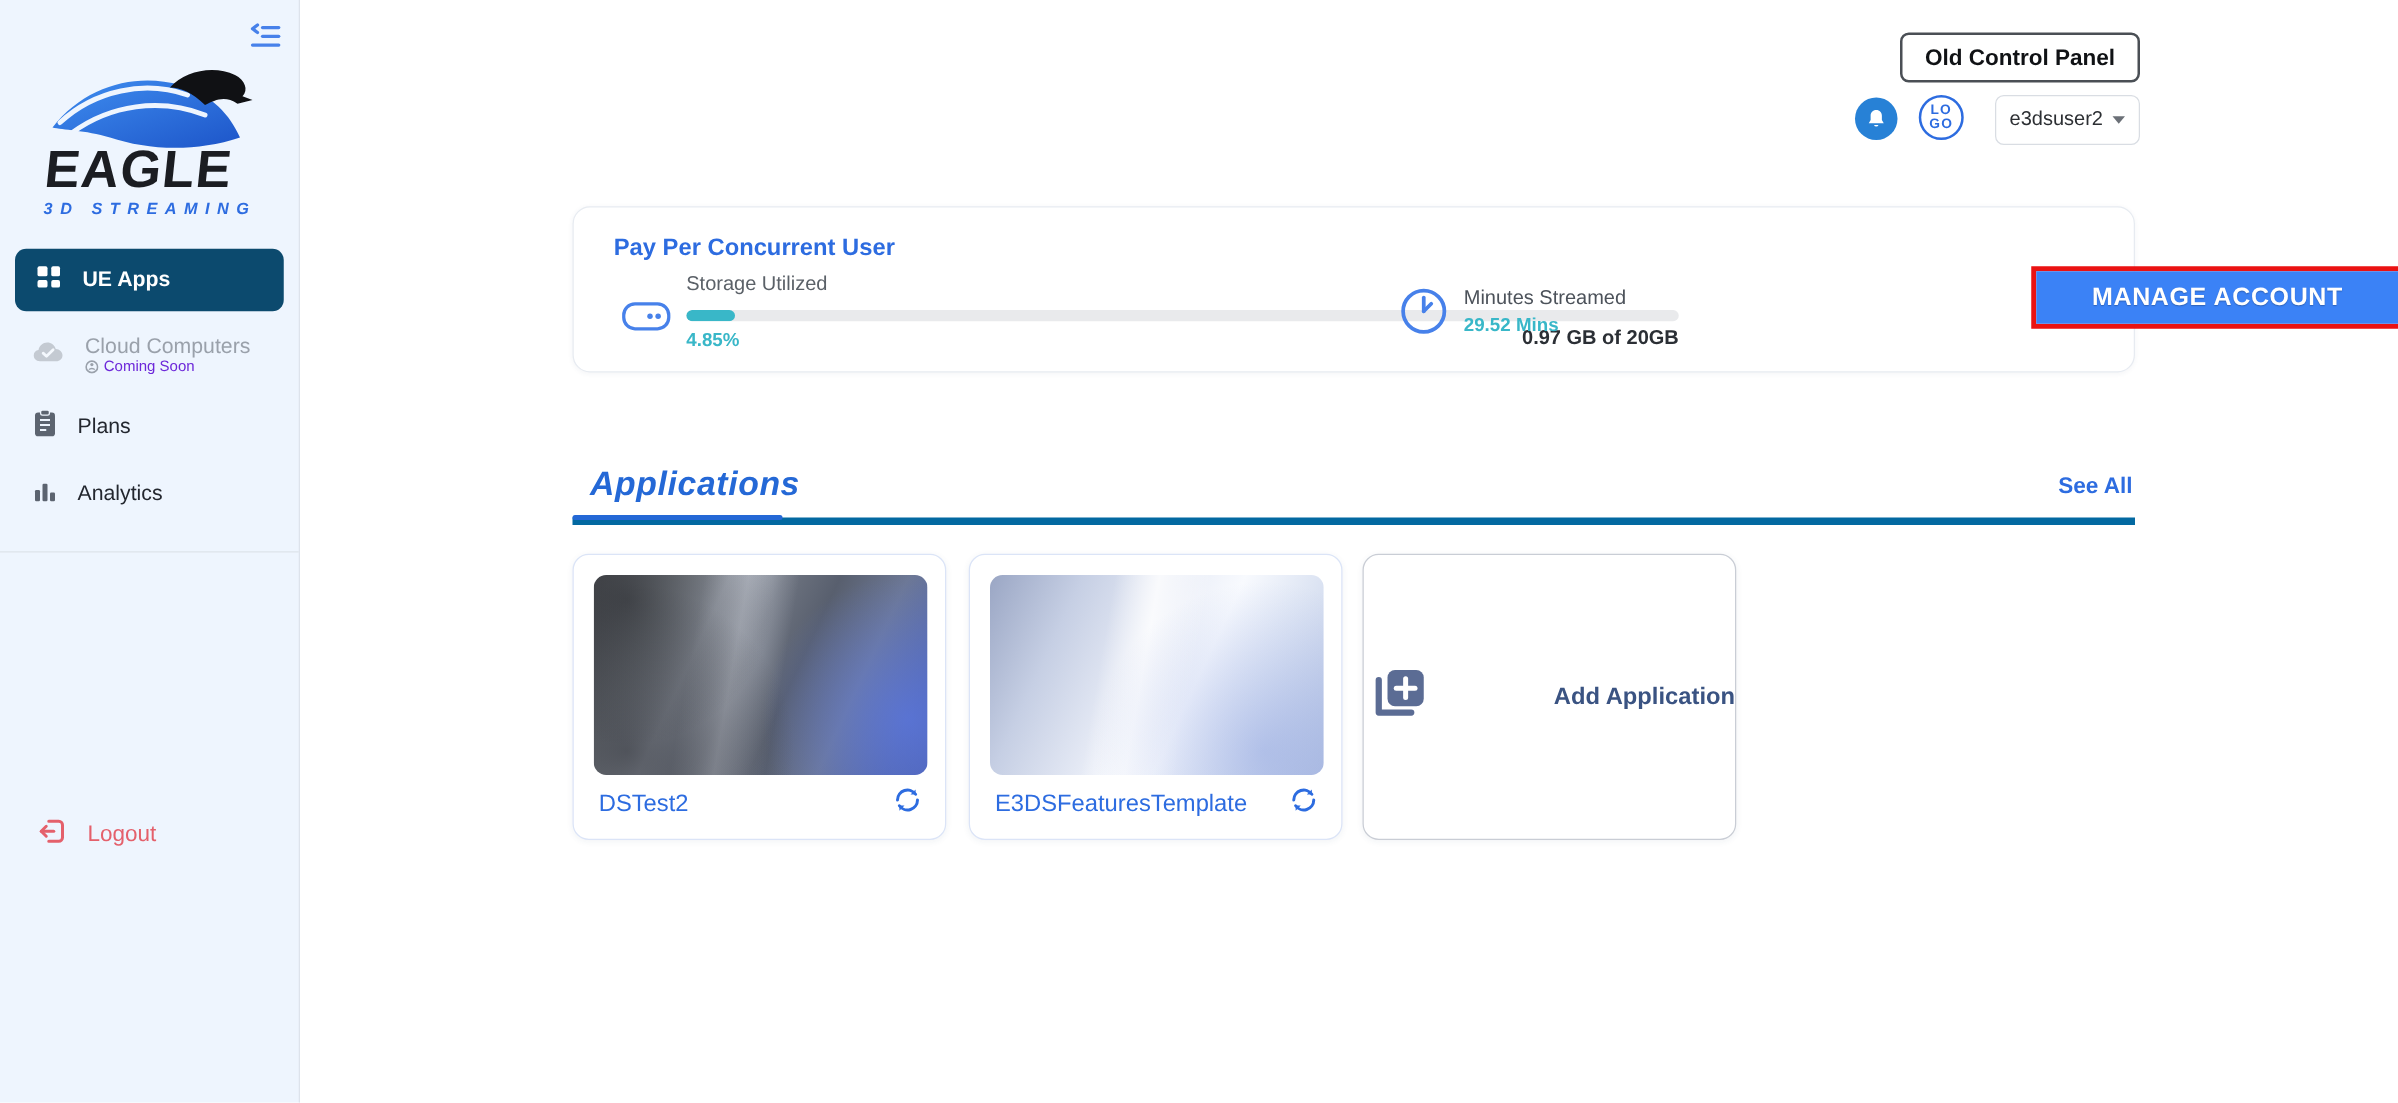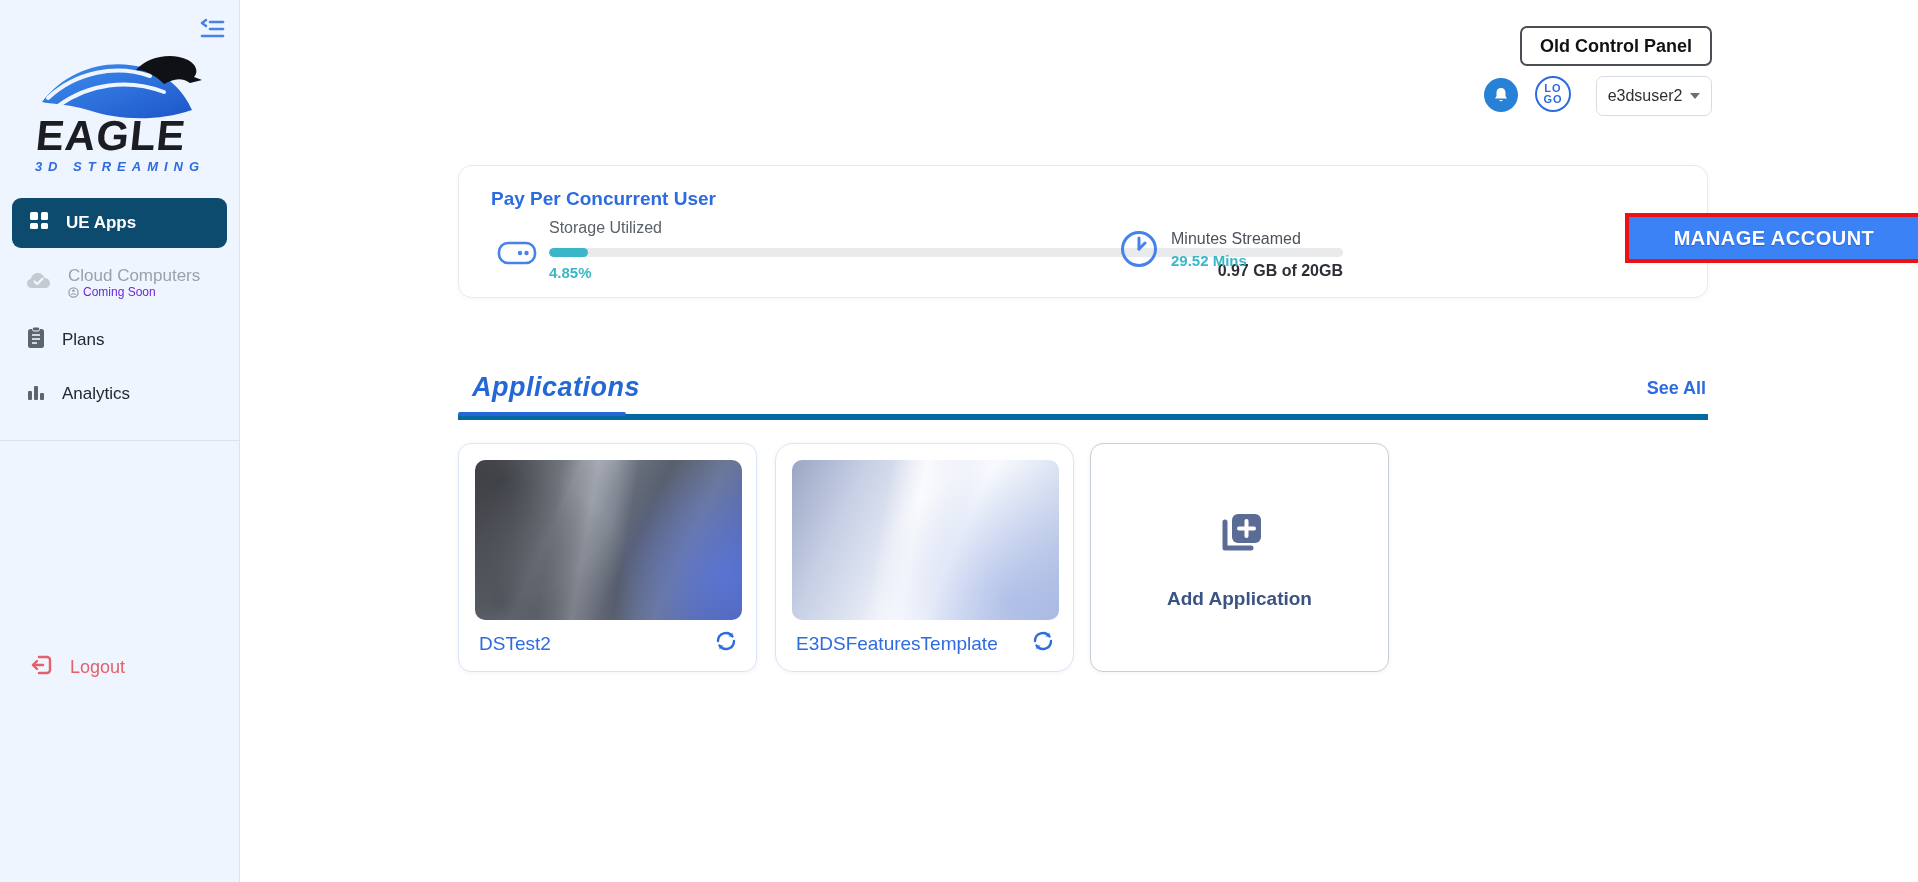--- a/index.html
+++ b/index.html
@@ -79,23 +79,23 @@
     font-style:italic; color:#2468d6; letter-spacing:.5px; }
   .apps-underline { position:absolute; left:0; bottom:-2px; width:168px; height:4px;
     background:#2468d6; border-radius:2px; }
   .see-all { position:absolute; right:2px; top:8px; font-size:18px; font-weight:700;
     color:#2d6ce0; cursor:pointer; }
 
   .app-card { position:absolute; top:443px; width:299px; height:229px; background:#ffffff;
     border:1px solid #dbe4f7; border-radius:13px; box-shadow:0 1px 5px rgba(40,60,110,.06);
     cursor:pointer; }
   .app-card.c1 { left:218px; }
-  .app-card.c2 { left:535px;border-radius:18px; }
-  .app-card.add { left:850px; border-color:#c9cdd5; display:flex; flex-direction:column;
-    align-items:center; justify-content:center; gap:24px; }
+  .app-card.c2 { left:535px; }
+  .app-card.add { left:850px; border-color:#c9cdd5; display:flex; flex-direction:row;
+    align-items:center; justify-content:space-between; gap:24px; }
   .thumb { position:absolute; left:16px; top:16px; width:267px; height:160px;
     border-radius:10px; }
   .thumb.dark {
     background:
       radial-gradient(circle at 10% 12%, rgba(30,32,36,.55), transparent 42%),
       radial-gradient(circle at 10% 88%, rgba(38,40,46,.6), transparent 48%),
       radial-gradient(circle at 94% 72%, rgba(92,122,235,.65), transparent 42%),
       linear-gradient(100deg, rgba(225,229,238,0) 30%, rgba(225,229,238,.45) 42%, rgba(225,229,238,0) 56%),
       linear-gradient(115deg, #55575c 0%, #7d8289 18%, #9aa0ab 32%, #6e7480 45%, #585f6e 58%, #6d7894 74%, #5466a5 90%, #4c5fa8 100%); }
   .thumb.light {

